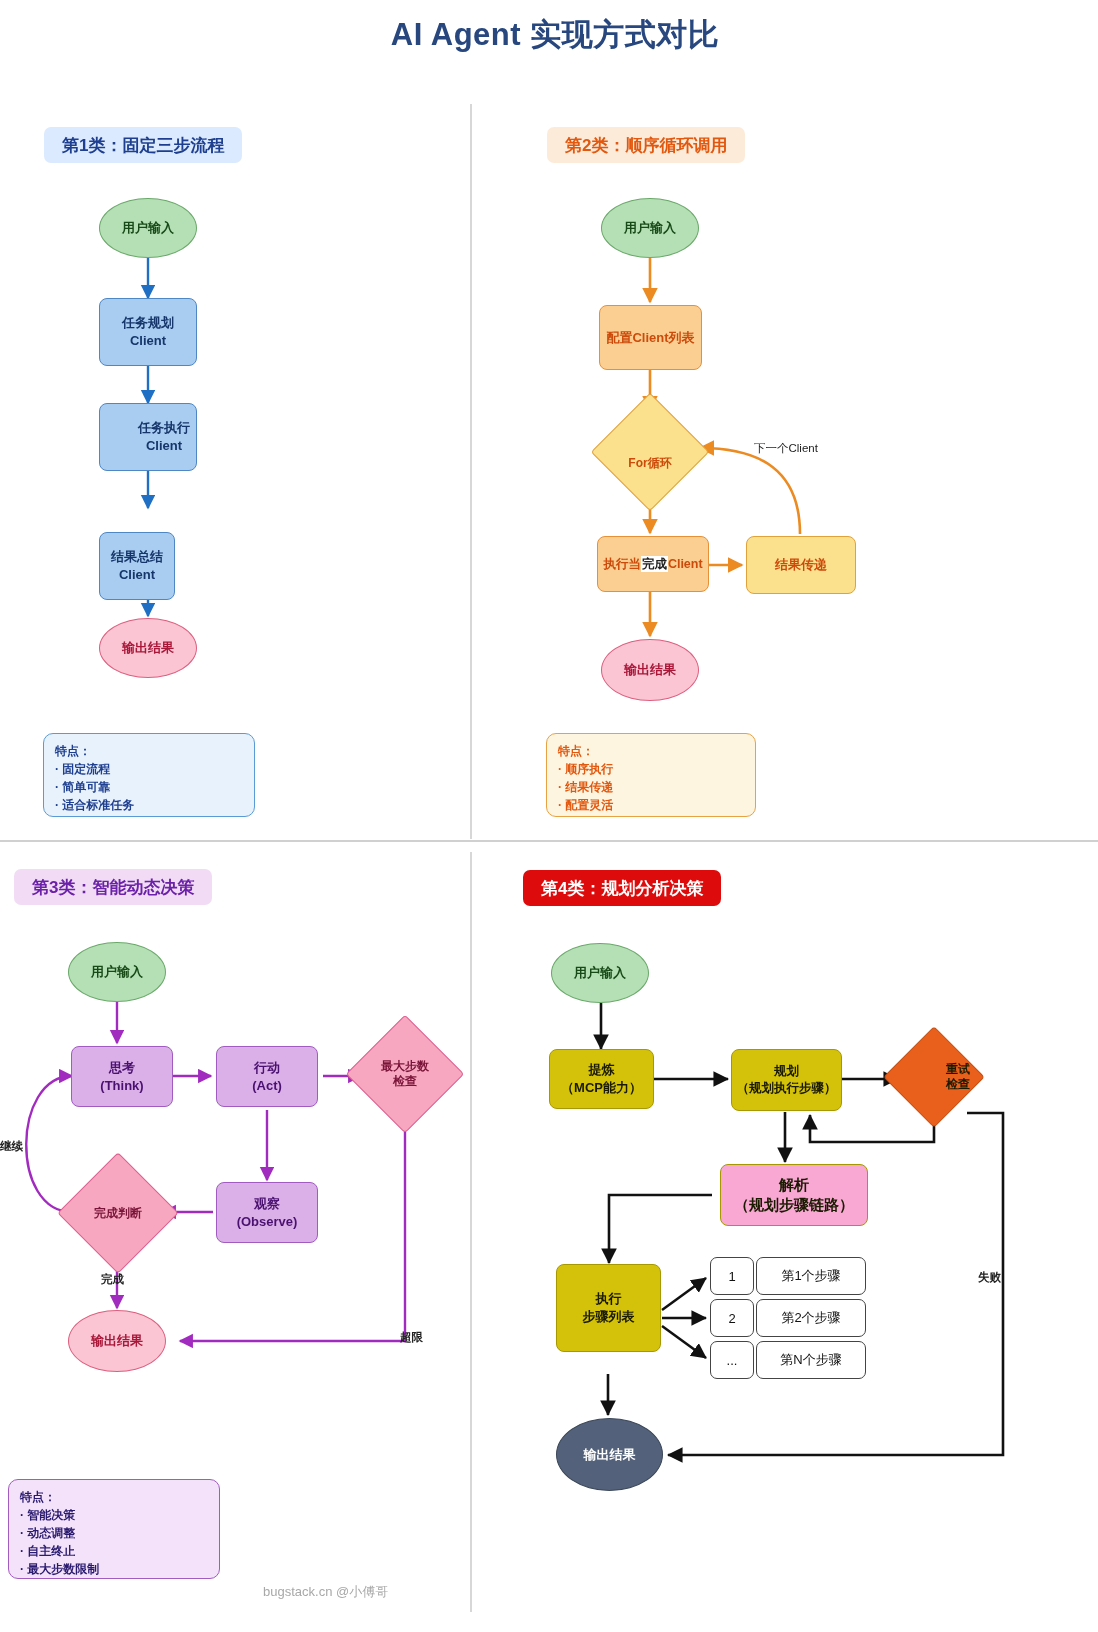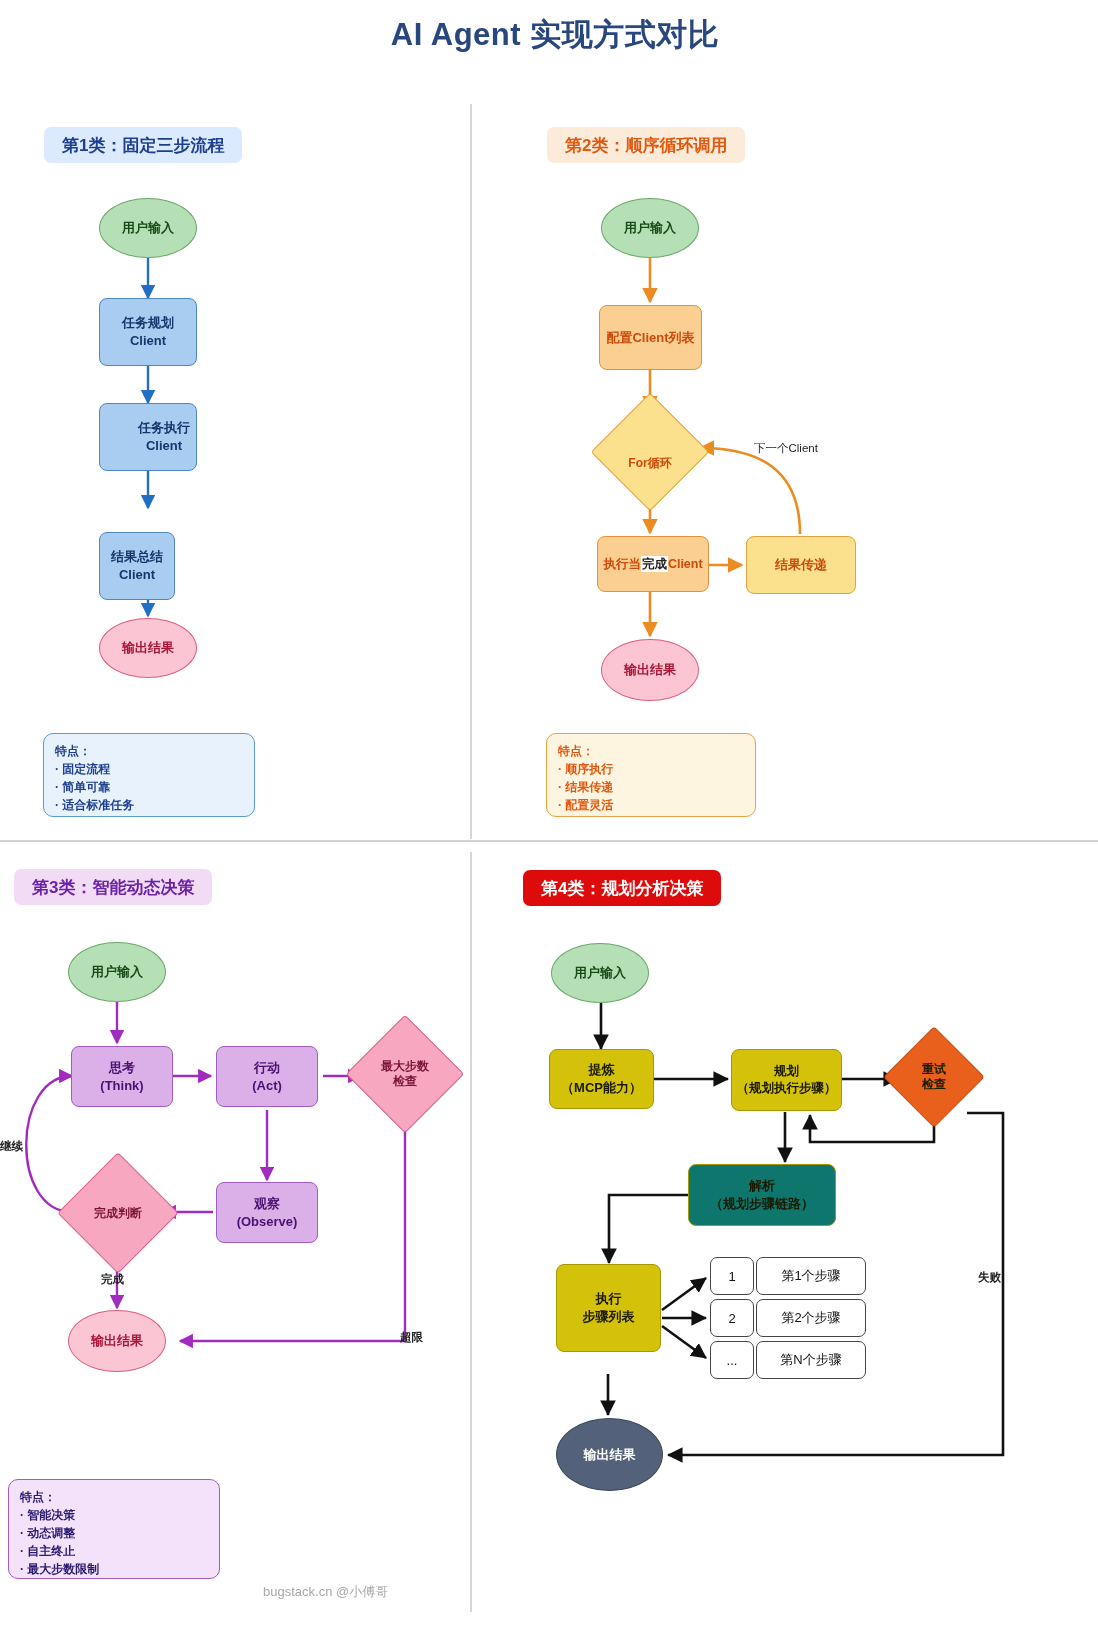--- a/index.html
+++ b/index.html
@@ -268,27 +268,27 @@
     </svg>
 
     <div class="node ellipse" style="left:551px; top:943px; width:98px; height:60px; background:#b5e0b5; border-color:#6aa86a; color:#184a18;">用户输入</div>
 
     <div class="node rect" style="left:549px; top:1049px; width:105px; height:60px; background:#d4c20a; border-color:#a89800; color:#1a1a00; white-space:pre-line;">提炼
 （MCP能力）</div>
 
     <div class="node rect" style="left:731px; top:1049px; width:111px; height:62px; background:#d4c20a; border-color:#a89800; color:#1a1a00; white-space:pre-line; font-size:12.5px;">规划
 （规划执行步骤）</div>
 
-    <div class="node diamond-wrap" style="left:898px; top:1041px; width:72px; height:72px;">
+    <div class="node diamond-wrap" style="left:898px; top:1041px; width:72px; height:72px;justify-content:flex-end;">
       <div class="diamond-shape" style="background:#e8601c; border-color:#c44c10;"></div>
       <div class="diamond-label" style="color:#1a1a00; white-space:pre-line;">重试
 检查</div>
     </div>
 
-    <div class="node rect" style="left:688px; top:1164px; width:148px; height:62px; background:#0f766e; border-color:#a89800; color:#1a1a00; white-space:pre-line; font-size:13px;">解析
+    <div class="node rect" style="left:720px; top:1164px; width:148px; height:62px; background:#f9a8d4; border-color:#a89800; color:#1a1a00; white-space:pre-line; font-size:15px;">解析
 （规划步骤链路）</div>
 
     <div class="node rect" style="left:556px; top:1264px; width:105px; height:88px; background:#d4c20a; border-color:#a89800; color:#1a1a00; white-space:pre-line;">执行
 步骤列表</div>
 
     <div class="step-row" style="left:710px; top:1257px;">
       <div class="step-num">1</div>
       <div class="step-txt">第1个步骤</div>
     </div>
     <div class="step-row" style="left:710px; top:1299px;">

